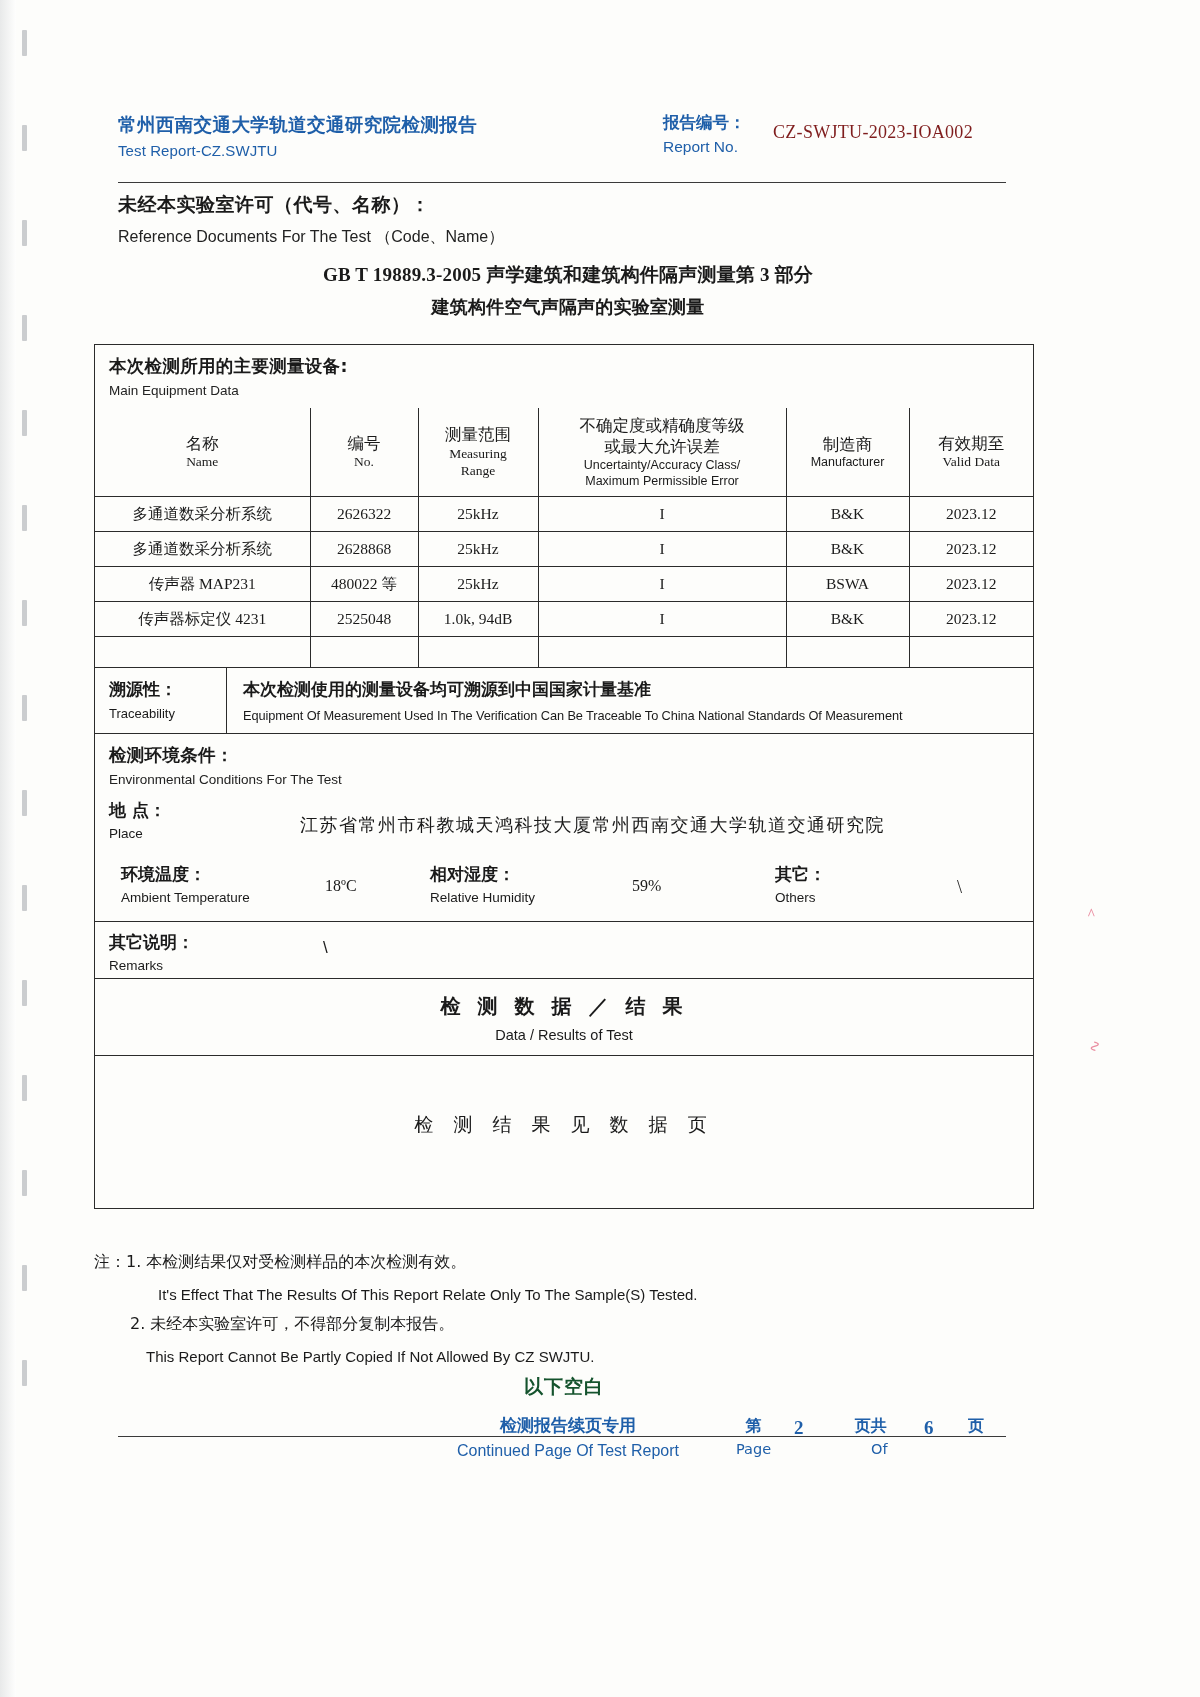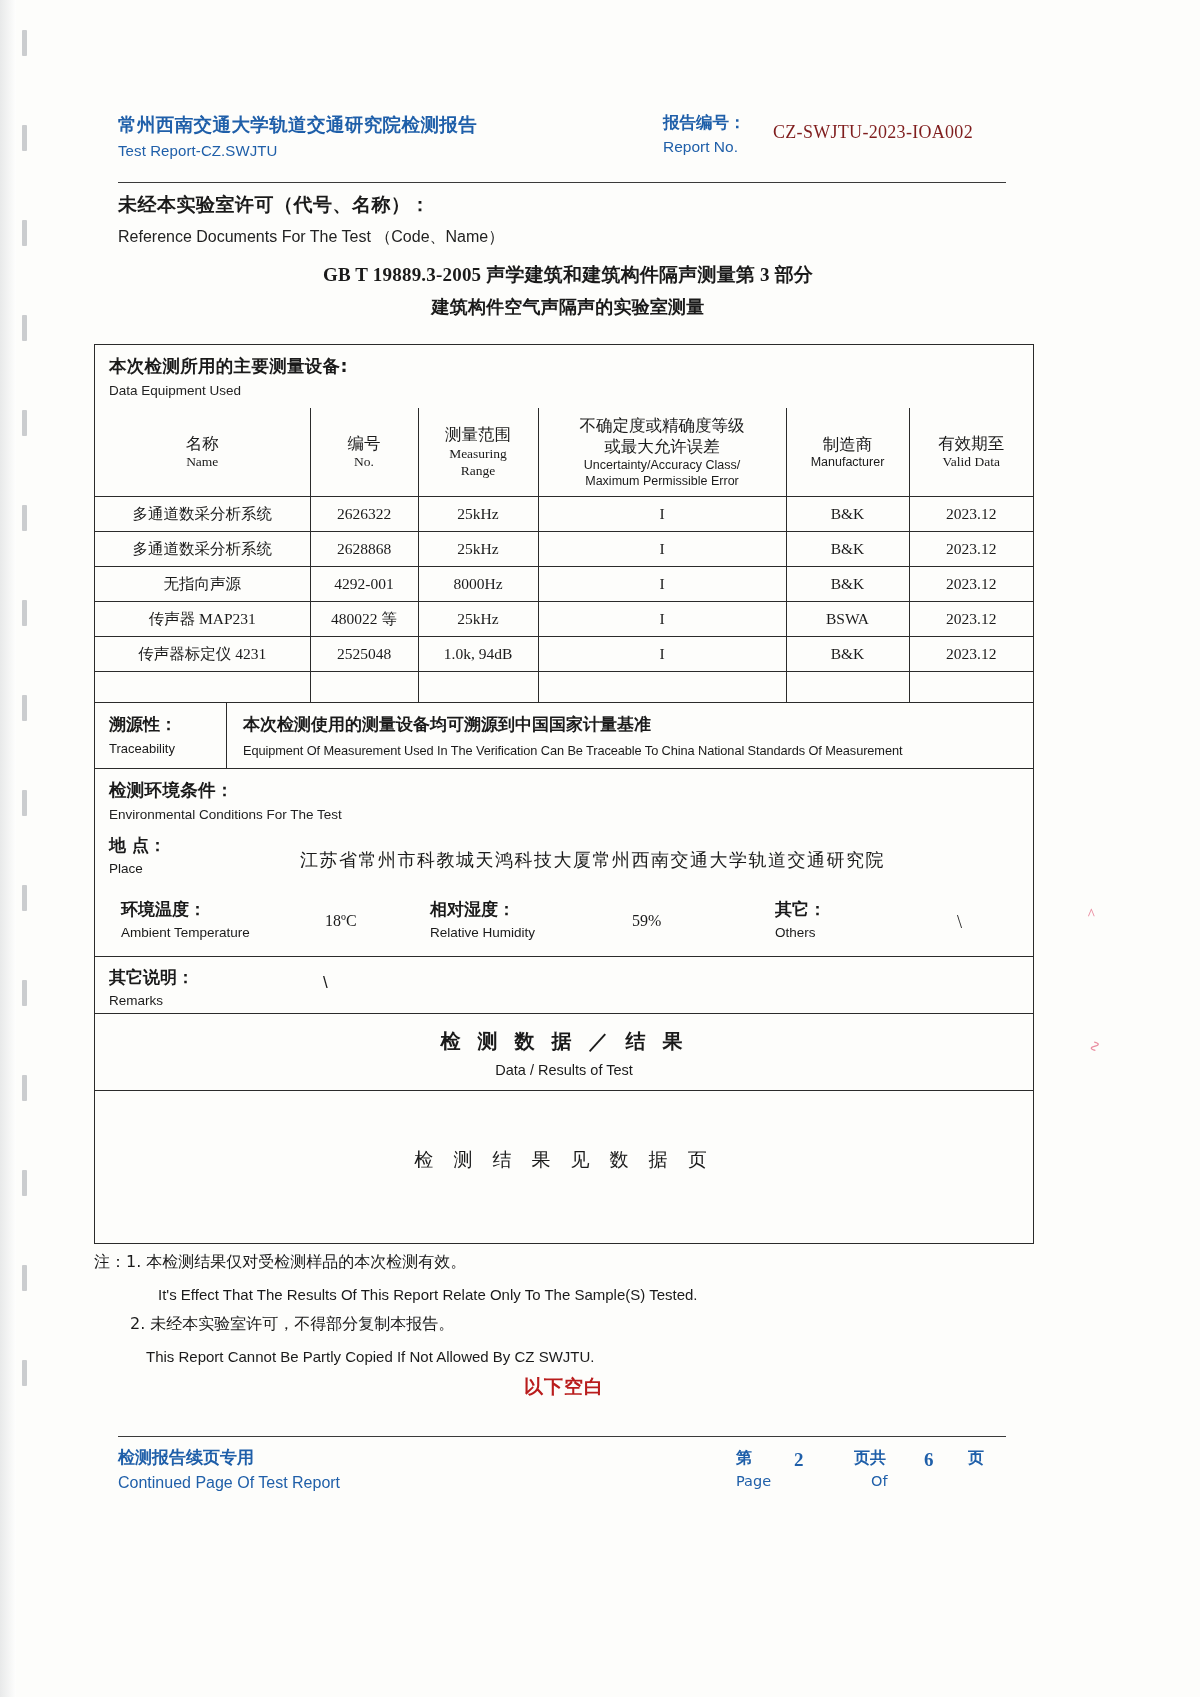--- a/index.html
+++ b/index.html
@@ -134,27 +134,27 @@
   
   .notes { position:absolute; left:94px; top:1252px; width:940px; }
   .note-cn { font-size:16px; font-family:"DejaVu Sans",sans-serif; }
   .note-en { font-size:15px; margin-top:6px; }
   .n1 { position:absolute; left:0;  top:0; }
   .n1e{ position:absolute; left:64px; top:28px; }
   .n2 { position:absolute; left:36px; top:62px; }
   .n2e{ position:absolute; left:52px; top:90px; }
   .blank-note {
     position:absolute; left:0; right:0; top:122px; text-align:center;
-    color:#b91c1c; font-size:19px; font-weight:700;
+    color:#14532d; font-size:19px; font-weight:700;
     font-family:"DejaVu Sans",sans-serif; letter-spacing:1px;
   }
 
   
   .foot-rule { position:absolute; left:118px; top:1436px; width:888px; border-top:1.5px solid #3a3a3a; }
-  .foot { position:absolute; left:118px; top:1446px; width:900px; }
+  .foot { position:absolute; left:118px; top:1414px; width:900px;text-align:center; }
   .foot-cn { color:#1f5fa9; font-size:17px; font-weight:700; font-family:"DejaVu Sans",sans-serif;}
   .foot-en { color:#1f5fa9; font-size:16px; margin-top:5px; }
   .pg { position:absolute; color:#1f5fa9; font-family:"DejaVu Sans",sans-serif; }
   .pg .cn { font-size:16px; font-weight:700; }
   .pg .en { font-size:14.5px; margin-top:4px; }
   .pg-num { position:absolute; color:#1f5fa9; font-size:19px; font-weight:700;
             font-family:"Liberation Serif","DejaVu Serif",serif; }
 </style>
 </head>
 <body>
@@ -202,21 +202,21 @@
   <div class="std">
     <div class="std-l1">GB T 19889.3-2005   声学建筑和建筑构件隔声测量第 3 部分</div>
     <div class="std-l2">建筑构件空气声隔声的实验室测量</div>
   </div>
 
   <div class="box">
 
     <div class="sec">
       <div class="pad">
         <div class="t-cn">本次检测所用的主要测量设备:</div>
-        <div class="t-en">Data Equipment Used</div>
+        <div class="t-en">Main Equipment Data</div>
       </div>
       <table class="eq">
         <colgroup>
           <col style="width:215px">
             <col style="width:108px">
             <col style="width:120px">
           <col style="width:248px">
             <col style="width:123px">
             <col style="width:124px">
         </colgroup>
@@ -262,28 +262,20 @@
           </tr>
           <tr>
             <td class="cell cn">多通道数采分析系统</td>
             <td class="cell">2628868</td>
             <td class="cell">25kHz</td>
             <td class="cell">I</td>
             <td class="cell">B&amp;K</td>
             <td class="cell">2023.12</td>
           </tr>
           <tr>
-            <td class="cell cn">无指向声源</td>
-            <td class="cell">4292-001</td>
-            <td class="cell">8000Hz</td>
-            <td class="cell">I</td>
-            <td class="cell">B&amp;K</td>
-            <td class="cell">2023.12</td>
-          </tr>
-          <tr>
             <td class="cell cn">传声器 MAP231</td>
             <td class="cell">480022 等</td>
             <td class="cell">25kHz</td>
             <td class="cell">I</td>
             <td class="cell">BSWA</td>
             <td class="cell">2023.12</td>
           </tr>
           <tr>
             <td class="cell cn">传声器标定仪 4231</td>
             <td class="cell">2525048</td>

